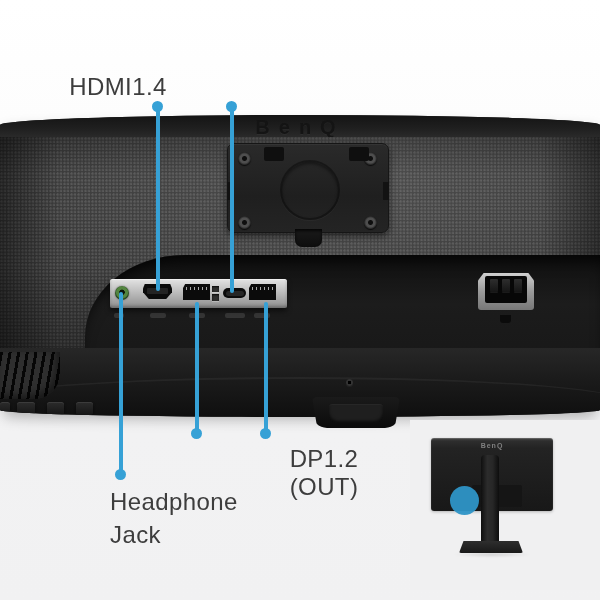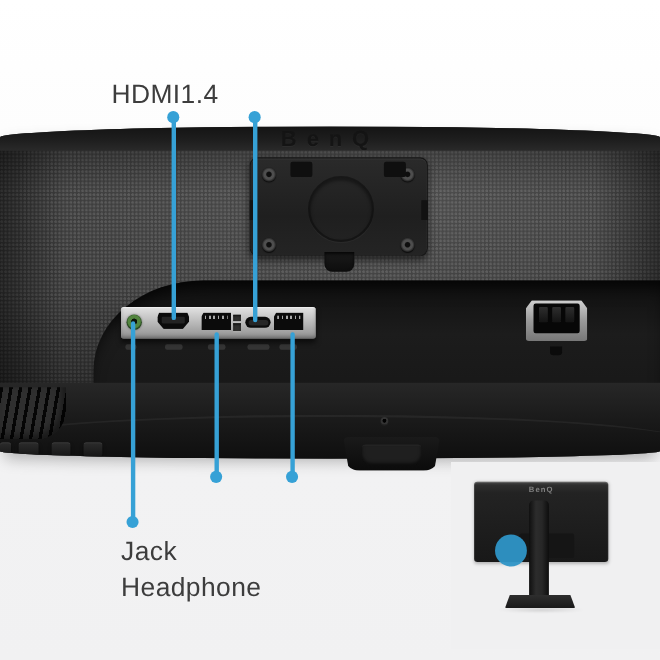--- a/index.html
+++ b/index.html
@@ -102,21 +102,21 @@
     border-radius:5px 5px 15px 15px;
     clip-path:polygon(0 0,100% 0,94% 100%,6% 100%);}
   .hook-inner{position:absolute;left:17px;top:7px;width:54px;height:19px;background:#1f1f1f;
     border-radius:3px 3px 9px 9px;
     box-shadow:inset 0 -2px 3px rgba(0,0,0,.6), inset 0 1px 1px rgba(255,255,255,.05);}
 
   
   .cline{width:3.5px;background:#36a1d6;border-radius:2px;z-index:40;}
   .cdot{width:11px;height:11px;border-radius:50%;background:#36a1d6;z-index:40;}
   .clabel{z-index:41;color:#3d3d3d;font-size:24px;font-weight:500;letter-spacing:.4px;}
-  .center{text-align:center;margin-left:32px;}
+  .center{text-align:center;}
 
   
   .inset{left:410px;top:420px;width:190px;height:170px;background:#f0f0f1;}
   .ins-monitor{position:absolute;left:21px;top:18px;width:122px;height:73px;border-radius:3px;
     background:linear-gradient(180deg,#4a4a4a 0,#2e2e2e 3px,#232323 10px,#1d1d1d 60%,#181818);
     box-shadow:0 1px 3px rgba(0,0,0,.25), inset 0 1px 0 rgba(255,255,255,.14),
       inset 1px 0 0 rgba(255,255,255,.04), inset -1px 0 0 rgba(255,255,255,.04);}
   .ins-logo{position:absolute;left:0;top:4px;width:100%;text-align:center;
     font-size:7px;font-weight:700;letter-spacing:1px;color:#808080;}
   .ins-vesa{position:absolute;left:41px;top:47px;width:50px;height:22px;background:#151515;border-radius:2px;}
@@ -206,23 +206,24 @@
   <div class="abs cline" style="left:230px;top:106px;height:187px;"></div>
   <div class="abs cdot" style="left:226px;top:101px;"></div>
   <div class="abs cline" style="left:119px;top:292px;height:182px;"></div>
   <div class="abs cdot" style="left:115px;top:469px;"></div>
   <div class="abs cline" style="left:195px;top:302px;height:131px;"></div>
   <div class="abs cdot" style="left:191px;top:428px;"></div>
   <div class="abs cline" style="left:264px;top:302px;height:131px;"></div>
   <div class="abs cdot" style="left:260px;top:428px;"></div>
 
   <div class="abs clabel center" style="left:62px;top:73px;width:112px;">HDMI1.4</div>
+  <div class="abs clabel center" style="left:254px;top:445px;width:140px;">DP1.2 (OUT)</div>
   <div class="abs clabel" style="left:110px;top:485px;line-height:33px;">
+    <div>Headphone</div>
     <div>Jack</div>
-    <div>Headphone</div>
   </div>
 
   <div class="abs inset">
     <div class="ins-monitor">
       <div class="ins-logo">BenQ</div>
       <div class="ins-vesa"></div>
       <div class="ins-circle"></div>
       <div class="ins-arm"></div>
     </div>
     <div class="ins-base-shadow"></div>

